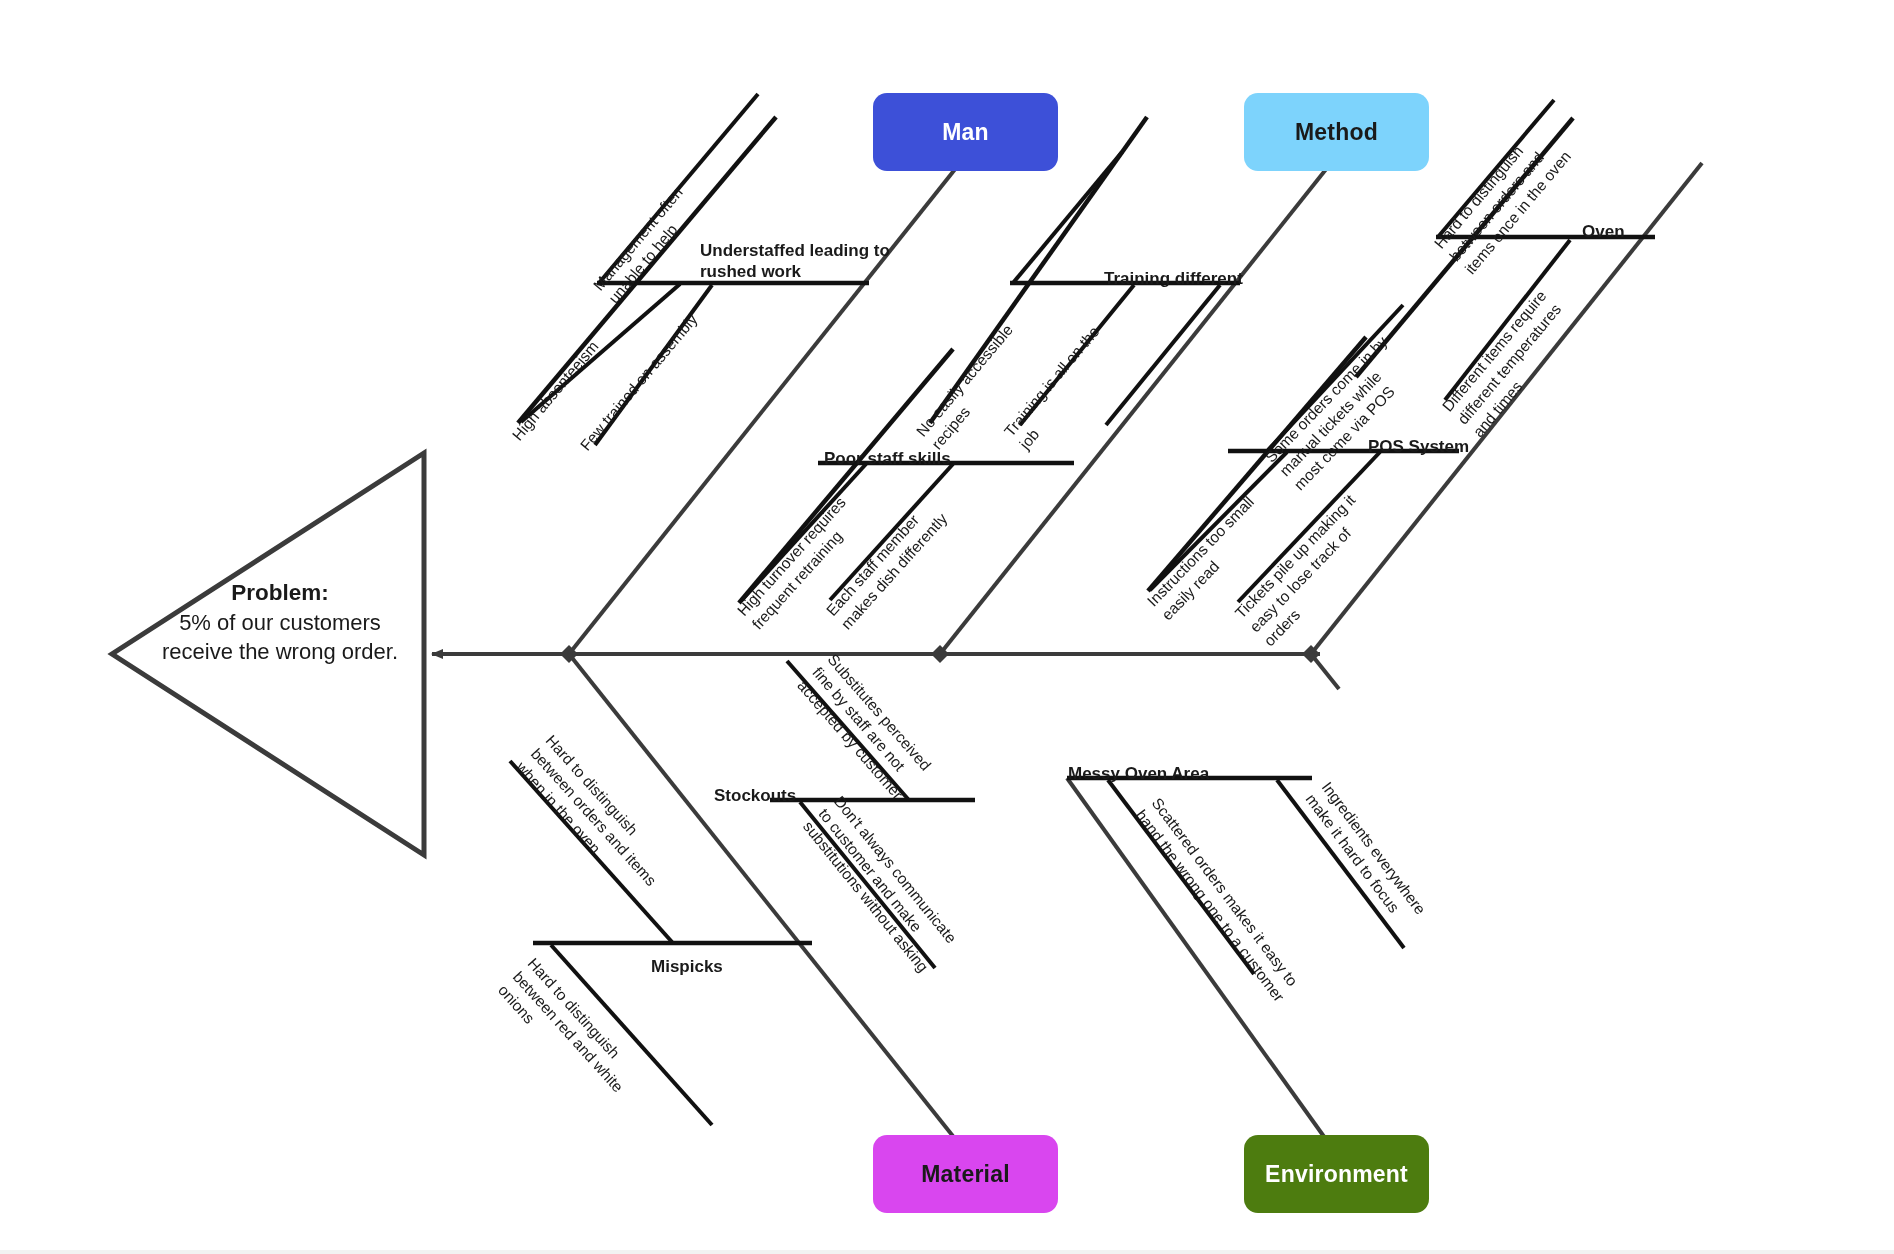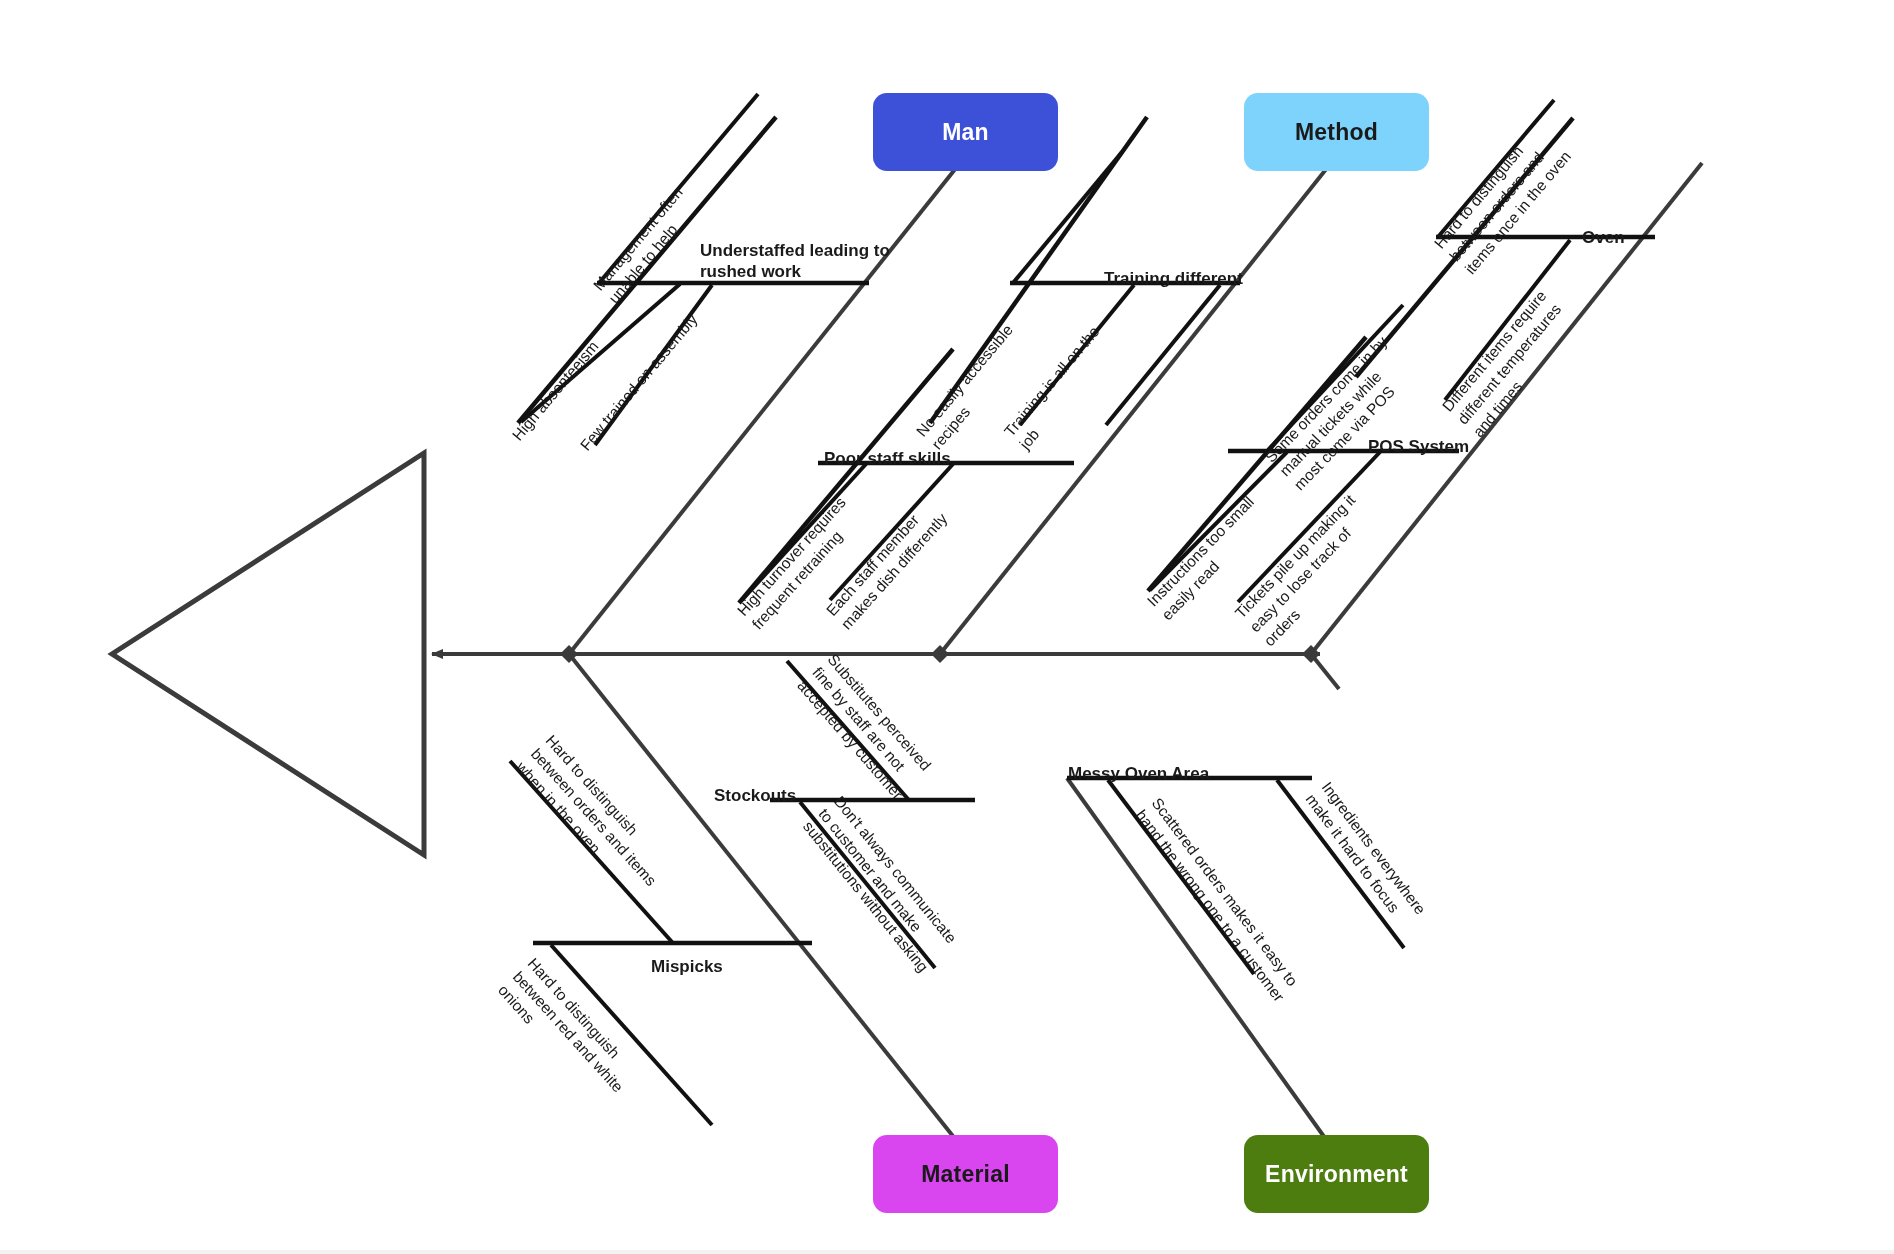--- a/index.html
+++ b/index.html
@@ -164,20 +164,24 @@
 
       <line x1="1067" y1="778" x2="1312" y2="778" stroke="#111" stroke-width="4.5"></line>
 
       <line x1="1108" y1="780" x2="1254" y2="974" stroke="#111" stroke-width="4"></line>
       <line x1="1277" y1="780" x2="1404" y2="948" stroke="#111" stroke-width="4"></line>
     </g>
   </svg>
 
   <div class="bottom-rule"></div>
 
+  <div class="problem-text" style="left:155px; top:578px;">
+    <span class="ttl">Problem:</span>
+    <span>5% of our customers receive the wrong order.</span>
+  </div>
 
   <div class="cat-box" style="left:873px; top:93px; width:185px; height:78px; background:#3D50D8; color:#ffffff;">
     <span>Man</span>
   </div>
 
   <div class="cat-box" style="left:1244px; top:93px; width:185px; height:78px; background:#7dd3fc; color:#1a1a1a;">
     <span>Method</span>
   </div>
 
 
@@ -191,21 +195,21 @@
 
   <div class="bone-label" style="left:700px; top:240px;">Understaffed leading to
 rushed work</div>
 
   <div class="bone-label" style="left:824px; top:448px;">Poor staff skills</div>
 
   <div class="bone-label" style="left:1104px; top:268px;">Training different</div>
 
   <div class="bone-label" style="left:1368px; top:436px;">POS System</div>
 
-  <div class="bone-label" style="left:1582px; top:227px;">Oven</div>
+  <div class="bone-label" style="left:1582px; top:221px;">Oven</div>
 
   <div class="bone-label" style="left:714px; top:785px;">Stockouts</div>
 
   <div class="bone-label" style="left:651px; top:928px;margin-top:28px;">Mispicks</div>
 
   <div class="bone-label" style="left:1068px; top:763px;">Messy Oven Area</div>
 
   <div class="cause-label" style="left:508px; top:432px; transform:rotate(-50deg);">High absenteeism</div>
 
   <div class="cause-label" style="left:576px; top:442px; transform:rotate(-50deg);">Few trained on assembly</div>

